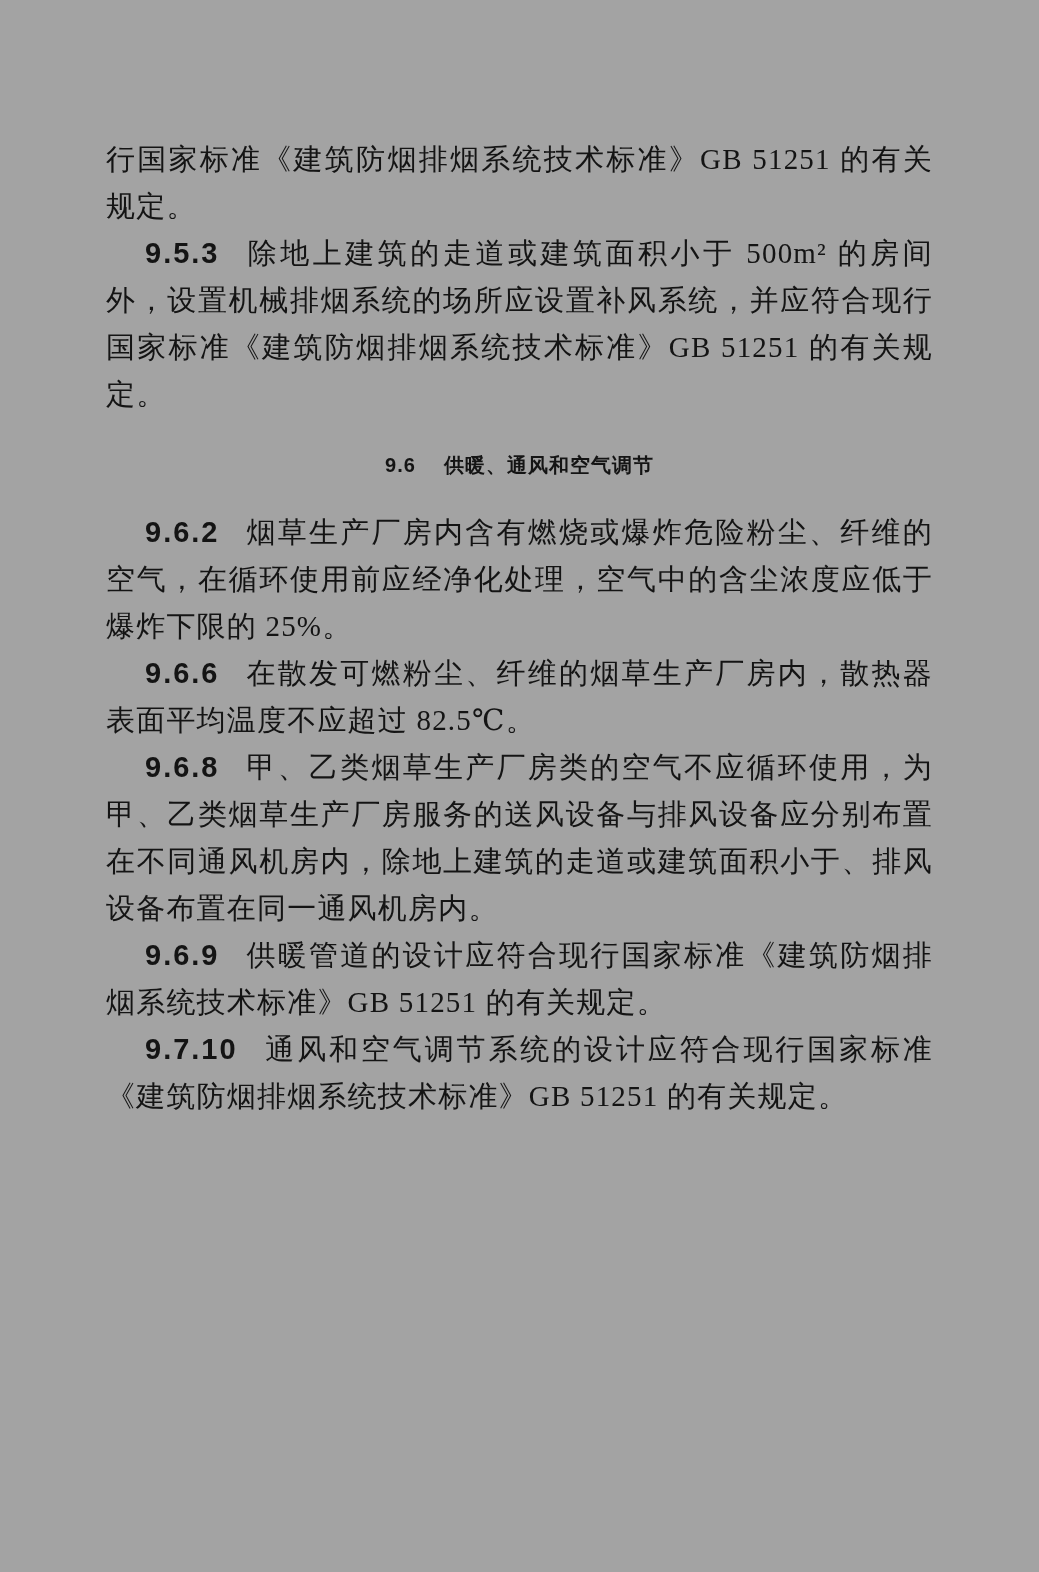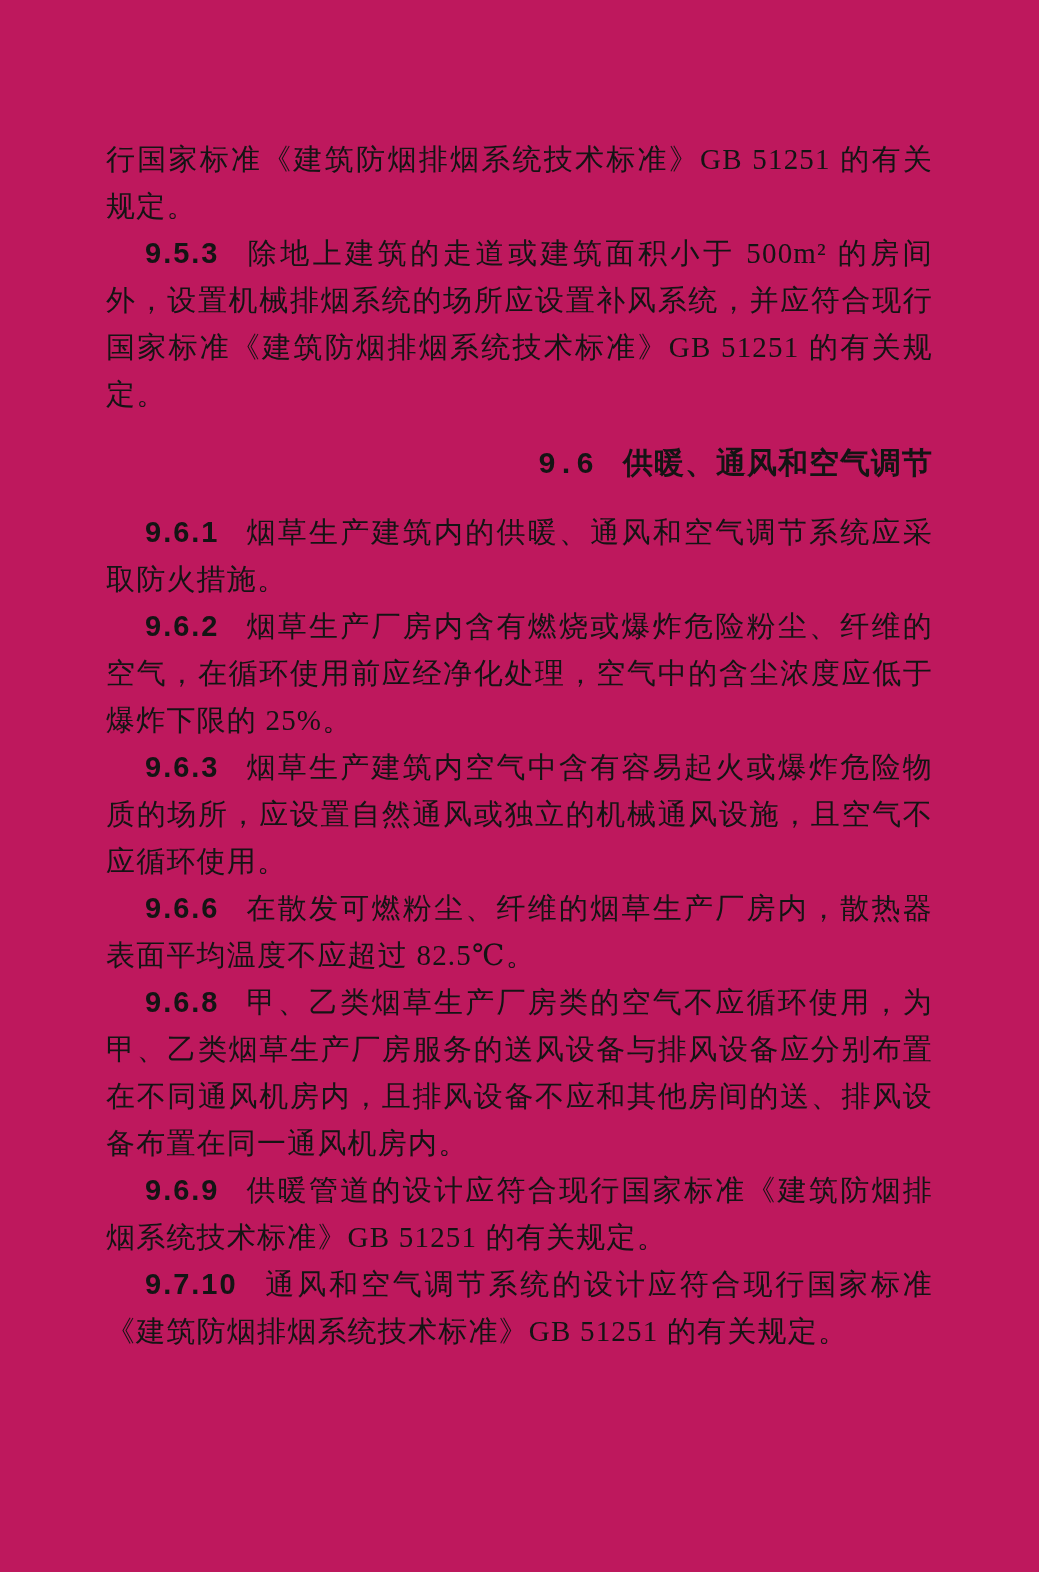--- a/index.html
+++ b/index.html
@@ -9,42 +9,42 @@
     height: 1572px;
     position: relative;
     color: #141414;
     font-family: "Liberation Serif", "DejaVu Serif", serif;
   }
   .page {
     width: 1039px;
     height: 1572px;
     overflow: hidden;
     padding: 136px 106px 0 106px;
-    background: #be185d;
+    background: #a3a3a3;
   }
   .para {
     font-size: 29px;
     line-height: 47px;
     text-align: justify;
     letter-spacing: 1.2px;
   }
   .clause-num {
     font-family: "Liberation Sans", "DejaVu Sans", sans-serif;
     font-weight: 700;
     letter-spacing: 2px;
     margin-right: 26px;
     white-space: nowrap;
     margin-left: 39px;
   }
   .section-heading {
-    font-family: Liberation Mono, monospace;
+    font-family: Liberation Sans, sans-serif;
     font-weight: 700;
-    font-size: 30px;
+    font-size: 20px;
     line-height: 47px;
-    text-align: right;
+    text-align: center;
     letter-spacing: 1px;
     margin: 24px 0 20px 0;
   }
   .sec-num { margin-right: 28px; }
 </style>
 </head>
 <body>
 
 <div class="page">
   <main>
@@ -52,41 +52,35 @@
     <p class="para">行国家标准《建筑防烟排烟系统技术标准》GB 51251 的有关规定。</p>
 
     <p class="para">
       <span class="clause-num">9.5.3</span><span>除地上建筑的走道或建筑面积小于 500m² 的房间外，设置机械排烟系统的场所应设置补风系统，并应符合现行国家标准《建筑防烟排烟系统技术标准》GB 51251 的有关规定。</span>
     </p>
 
     <h2 class="section-heading">
       <span class="sec-num">9.6</span><span>供暖、通风和空气调节</span>
     </h2>
 
-    <p class="para">
-      <span class="clause-num">9.6.1</span><span>烟草生产建筑内的供暖、通风和空气调节系统应采取防火措施。</span>
-    </p>
 
     <p class="para">
       <span class="clause-num">9.6.2</span><span>烟草生产厂房内含有燃烧或爆炸危险粉尘、纤维的空气，在循环使用前应经净化处理，空气中的含尘浓度应低于爆炸下限的 25%。</span>
     </p>
 
-    <p class="para">
-      <span class="clause-num">9.6.3</span><span>烟草生产建筑内空气中含有容易起火或爆炸危险物质的场所，应设置自然通风或独立的机械通风设施，且空气不应循环使用。</span>
-    </p>
 
 
 
     <p class="para">
       <span class="clause-num">9.6.6</span><span>在散发可燃粉尘、纤维的烟草生产厂房内，散热器表面平均温度不应超过 82.5℃。</span>
     </p>
 
 
     <p class="para">
-      <span class="clause-num">9.6.8</span><span>甲、乙类烟草生产厂房类的空气不应循环使用，为甲、乙类烟草生产厂房服务的送风设备与排风设备应分别布置在不同通风机房内，且排风设备不应和其他房间的送、排风设备布置在同一通风机房内。</span>
+      <span class="clause-num">9.6.8</span><span>甲、乙类烟草生产厂房类的空气不应循环使用，为甲、乙类烟草生产厂房服务的送风设备与排风设备应分别布置在不同通风机房内，除地上建筑的走道或建筑面积小于、排风设备布置在同一通风机房内。</span>
     </p>
 
     <p class="para">
       <span class="clause-num">9.6.9</span><span>供暖管道的设计应符合现行国家标准《建筑防烟排烟系统技术标准》GB 51251 的有关规定。</span>
     </p>
 
     <p class="para">
       <span class="clause-num">9.7.10</span><span>通风和空气调节系统的设计应符合现行国家标准《建筑防烟排烟系统技术标准》GB 51251 的有关规定。</span>
     </p>
 

